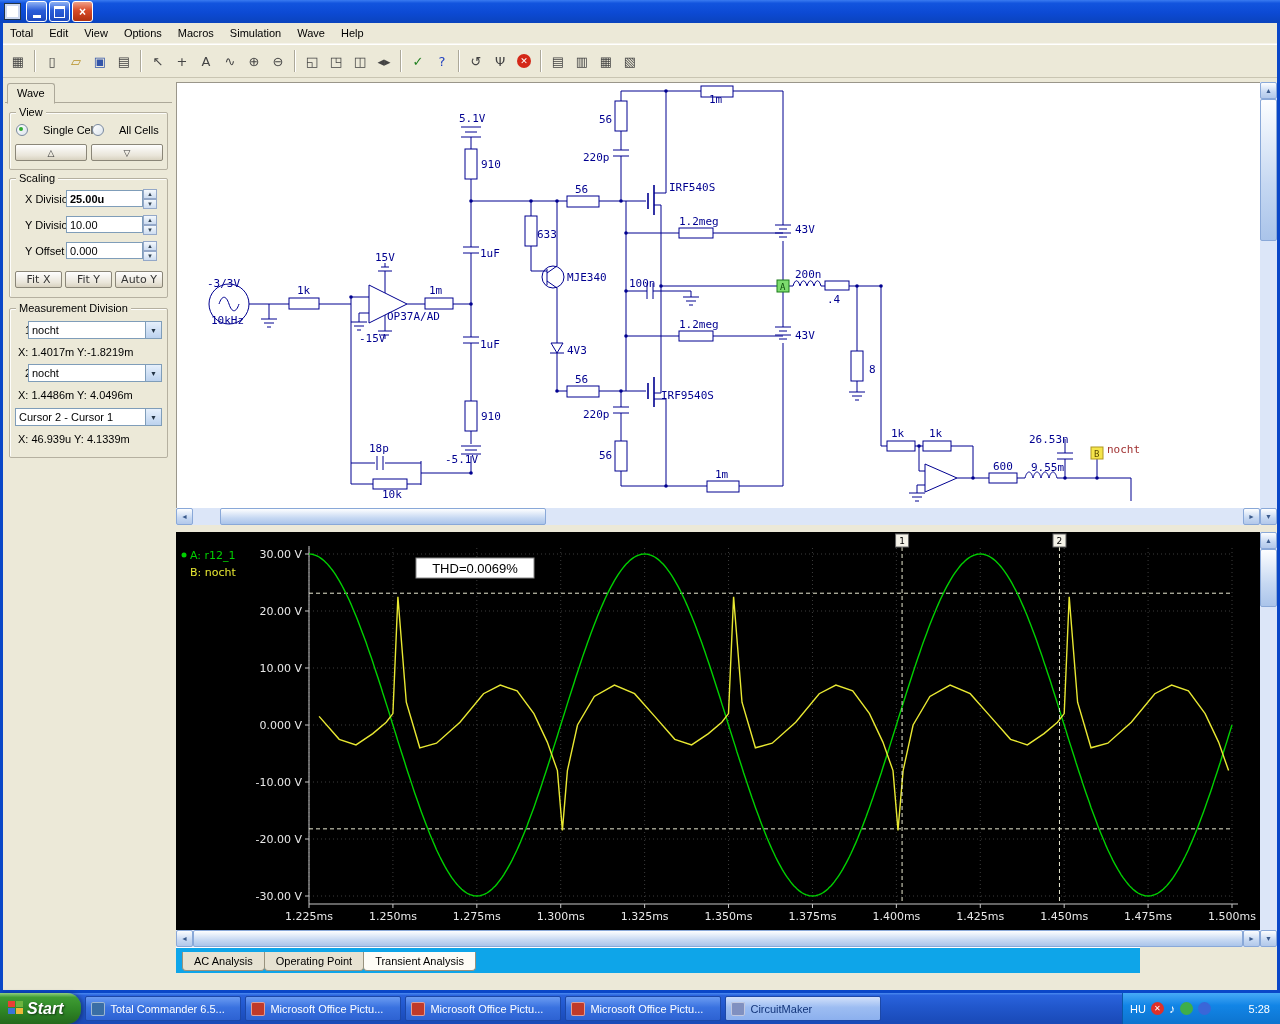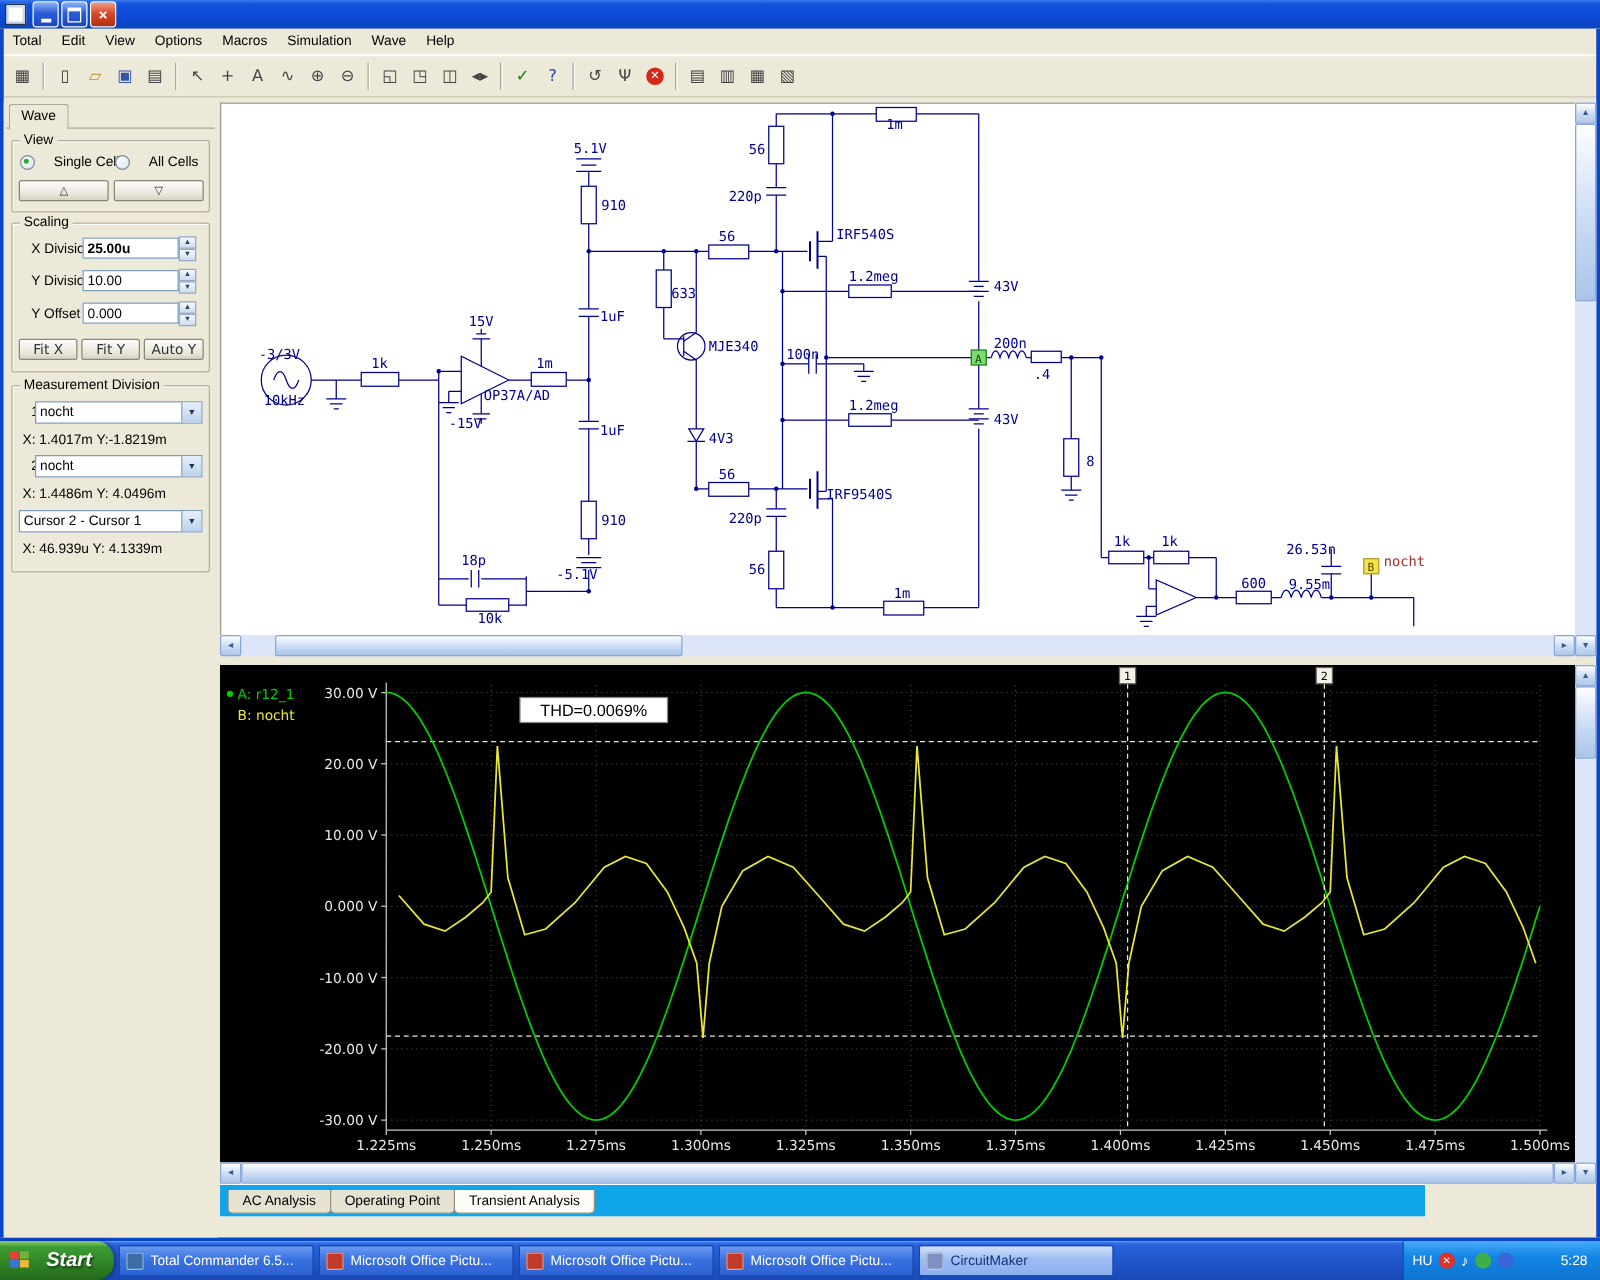--- a/index.html
+++ b/index.html
@@ -91,21 +91,21 @@
     border-top:1px solid #fff;display:flex;align-items:center;padding:1px 0 0 6px;box-sizing:border-box}
   .sheet-tab{padding:3px 11px;border:1px solid #98927e;border-top:none;background:#e6e2d2;
     margin-right:-1px;border-radius:0 0 4px 4px}
   .sheet-tab.active{background:#fdfcf6}
   
   .taskbar{position:absolute;left:0;top:993px;width:1280px;height:31px;
     background:linear-gradient(180deg,#4a8af0 0%,#2a63dd 8%,#2157cc 45%,#1a4ab8 95%);
     display:flex;align-items:center}
   .start-btn{height:31px;padding:0 18px 0 8px;flex:none;
     background:linear-gradient(180deg,#8fce7e 0%,#3f9c34 14%,#2f8726 55%,#24681c 100%);
-    border-radius:0 14px 14px 0;display:flex;align-items:center;gap:12px;color:#fff;
+    border-radius:0 14px 14px 0;display:flex;align-items:center;gap:2px;color:#fff;
     font-weight:bold;font-style:italic;font-size:16px;text-shadow:1px 1px 2px #143814;
     box-shadow:2px 0 4px rgba(0,0,0,.35)}
   .win-flag{width:17px;height:15px;display:grid;grid-template-columns:7px 7px;grid-template-rows:6px 6px;gap:1px}
   .win-flag span{display:block}
   .task-btn{height:25px;width:156px;margin-left:4px;flex:none;box-sizing:border-box;
     background:linear-gradient(180deg,#6b9cf2,#3a72e0 45%,#2d62d2);border:1px solid #1c48a8;
     border-radius:2px;display:flex;align-items:center;gap:5px;padding:0 5px;color:#fff;
     overflow:hidden;white-space:nowrap}
   .task-btn.active{background:linear-gradient(180deg,#d2e1fa,#9dbdf2 45%,#8cb0ee);color:#13357a}
   .task-icon{width:14px;height:14px;border-radius:2px;flex:none;box-shadow:inset 0 0 0 1px rgba(255,255,255,.5)}

